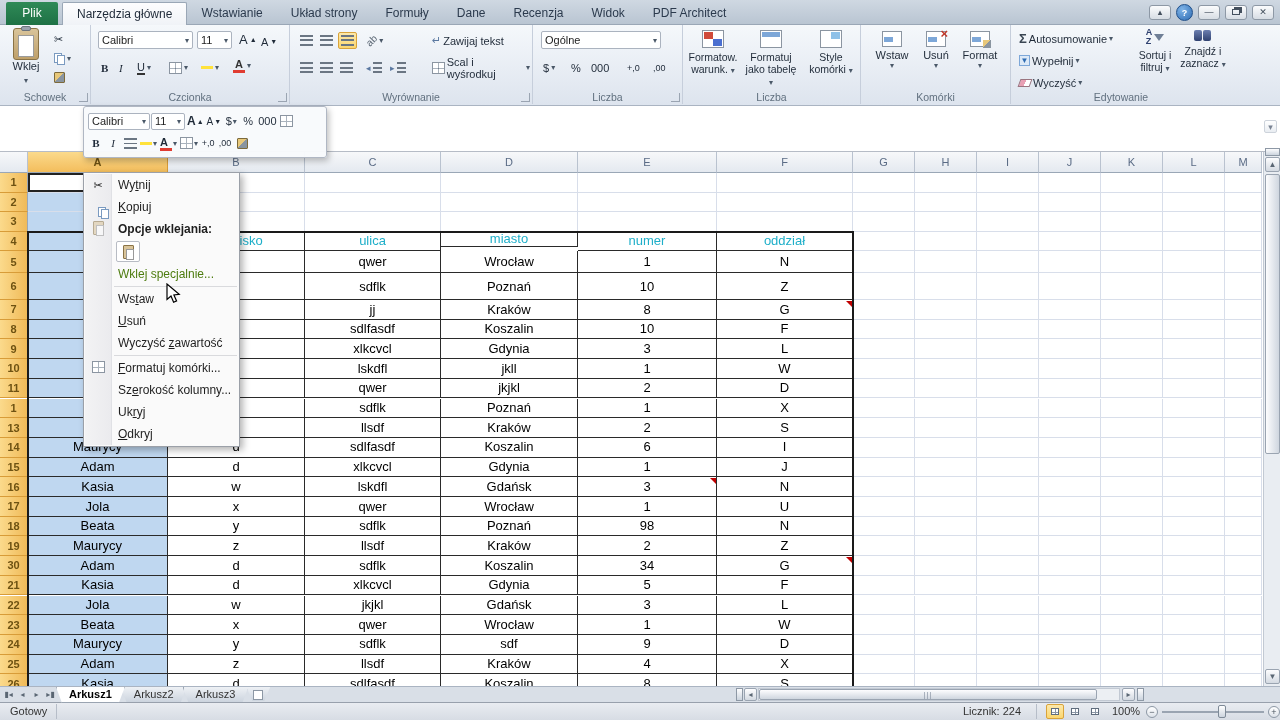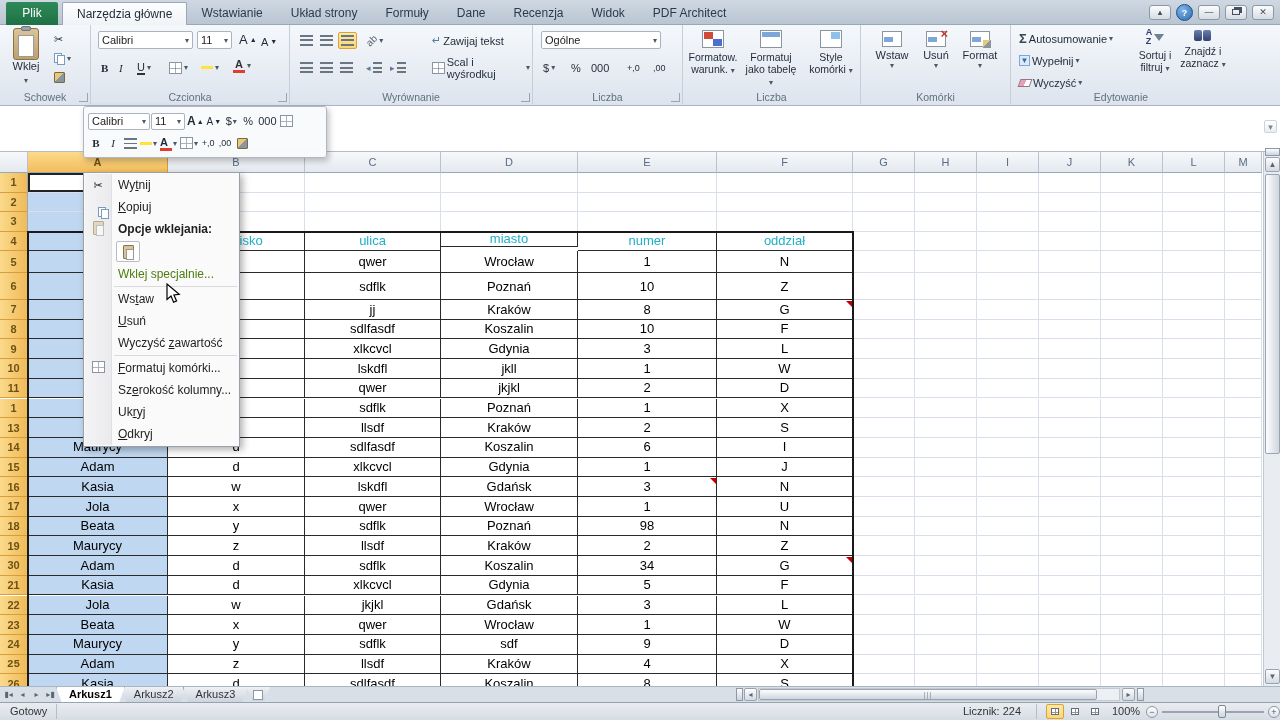--- a/index.html
+++ b/index.html
@@ -738,21 +738,21 @@
       <div class="cell tc" style="left: 441px; top: 461.9px; width: 137px; height: 19.7px; line-height: 19.7px;">sdf</div>
       <div class="cell tc" style="left: 578px; top: 461.9px; width: 139px; height: 19.7px; line-height: 19.7px;">9</div>
       <div class="cell tc" style="left: 717px; top: 461.9px; width: 136px; height: 19.7px; line-height: 19.7px;">D</div>
       <div class="cell" style="left: 853px; top: 461.9px; width: 62px; height: 19.7px; line-height: 19.7px;"></div>
       <div class="cell" style="left: 915px; top: 461.9px; width: 62px; height: 19.7px; line-height: 19.7px;"></div>
       <div class="cell" style="left: 977px; top: 461.9px; width: 62px; height: 19.7px; line-height: 19.7px;"></div>
       <div class="cell" style="left: 1039px; top: 461.9px; width: 62px; height: 19.7px; line-height: 19.7px;"></div>
       <div class="cell" style="left: 1101px; top: 461.9px; width: 62px; height: 19.7px; line-height: 19.7px;"></div>
       <div class="cell" style="left: 1163px; top: 461.9px; width: 62px; height: 19.7px; line-height: 19.7px;"></div>
       <div class="cell" style="left: 1225px; top: 461.9px; width: 37px; height: 19.7px; line-height: 19.7px;"></div>
-      <div class="rhead sel" style="top: 481.6px; height: 19.7px; font-family: Liberation Mono, monospace;">25</div>
+      <div class="rhead sel" style="top: 481.6px; height: 19.7px;">25</div>
       <div class="cell tc sel" style="left: 28px; top: 481.6px; width: 140px; height: 19.7px; line-height: 19.7px;">Adam</div>
       <div class="cell tc" style="left: 168px; top: 481.6px; width: 137px; height: 19.7px; line-height: 19.7px;">z</div>
       <div class="cell tc" style="left: 305px; top: 481.6px; width: 136px; height: 19.7px; line-height: 19.7px;">llsdf</div>
       <div class="cell tc" style="left: 441px; top: 481.6px; width: 137px; height: 19.7px; line-height: 19.7px;">Kraków</div>
       <div class="cell tc" style="left: 578px; top: 481.6px; width: 139px; height: 19.7px; line-height: 19.7px;">4</div>
       <div class="cell tc" style="left: 717px; top: 481.6px; width: 136px; height: 19.7px; line-height: 19.7px;">X</div>
       <div class="cell" style="left: 853px; top: 481.6px; width: 62px; height: 19.7px; line-height: 19.7px;"></div>
       <div class="cell" style="left: 915px; top: 481.6px; width: 62px; height: 19.7px; line-height: 19.7px;"></div>
       <div class="cell" style="left: 977px; top: 481.6px; width: 62px; height: 19.7px; line-height: 19.7px;"></div>
       <div class="cell" style="left: 1039px; top: 481.6px; width: 62px; height: 19.7px; line-height: 19.7px;"></div>

